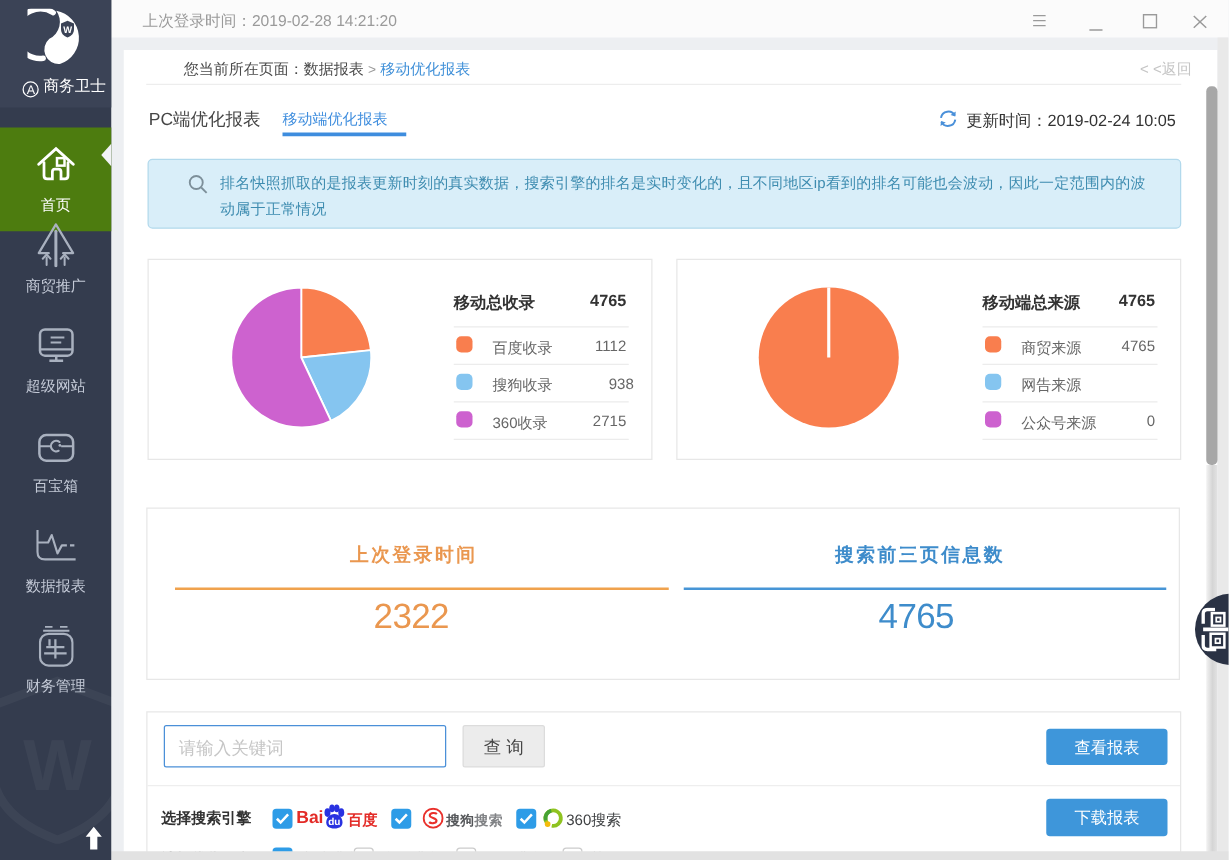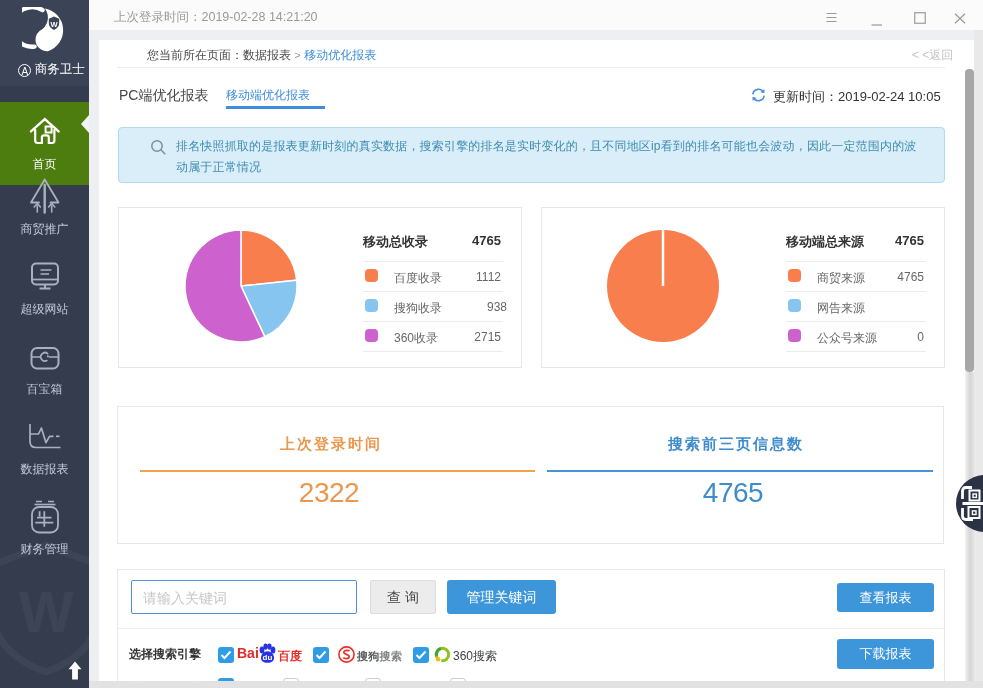--- a/index.html
+++ b/index.html
@@ -188,21 +188,20 @@
   <div class="abs" style="left:140px;top:470px;width:395px;height:2px;background:#f0a24d;"></div>
   <div class="abs statN orange" style="left:129px;top:477px;width:400px;text-align:center;">2322</div>
   <div class="abs statT blue2" style="left:536px;top:435px;width:400px;text-align:center;">搜索前三页信息数</div>
   <div class="abs" style="left:547px;top:470px;width:386px;height:2px;background:#4795d6;"></div>
   <div class="abs statN blue2" style="left:533px;top:477px;width:400px;text-align:center;">4765</div>
 
   <div id="card4" class="abs card"></div>
   <div id="kwinput" class="abs"></div>
   <div id="kwph" class="abs">请输入关键词</div>
   <div id="btnquery" class="abs">查询</div>
-  <div id="btnmanage" class="abs bluebtn">管理关键词</div>
   <div id="btnview" class="abs bluebtn">查看报表</div>
   <div id="btndl" class="abs bluebtn">下载报表</div>
   <div id="kwsep" class="abs"></div>
   <div class="abs cklabel" style="left:129px;top:646px;">选择搜索引擎</div>
 
   <div class="abs ckbox ckon" style="left:218px;top:647px;">
     <svg width="16" height="16">
         <path d="M3.5 8 l3 3 l6-6.5" stroke="#fff" stroke-width="2" fill="none"></path>
       </svg>
   </div>

